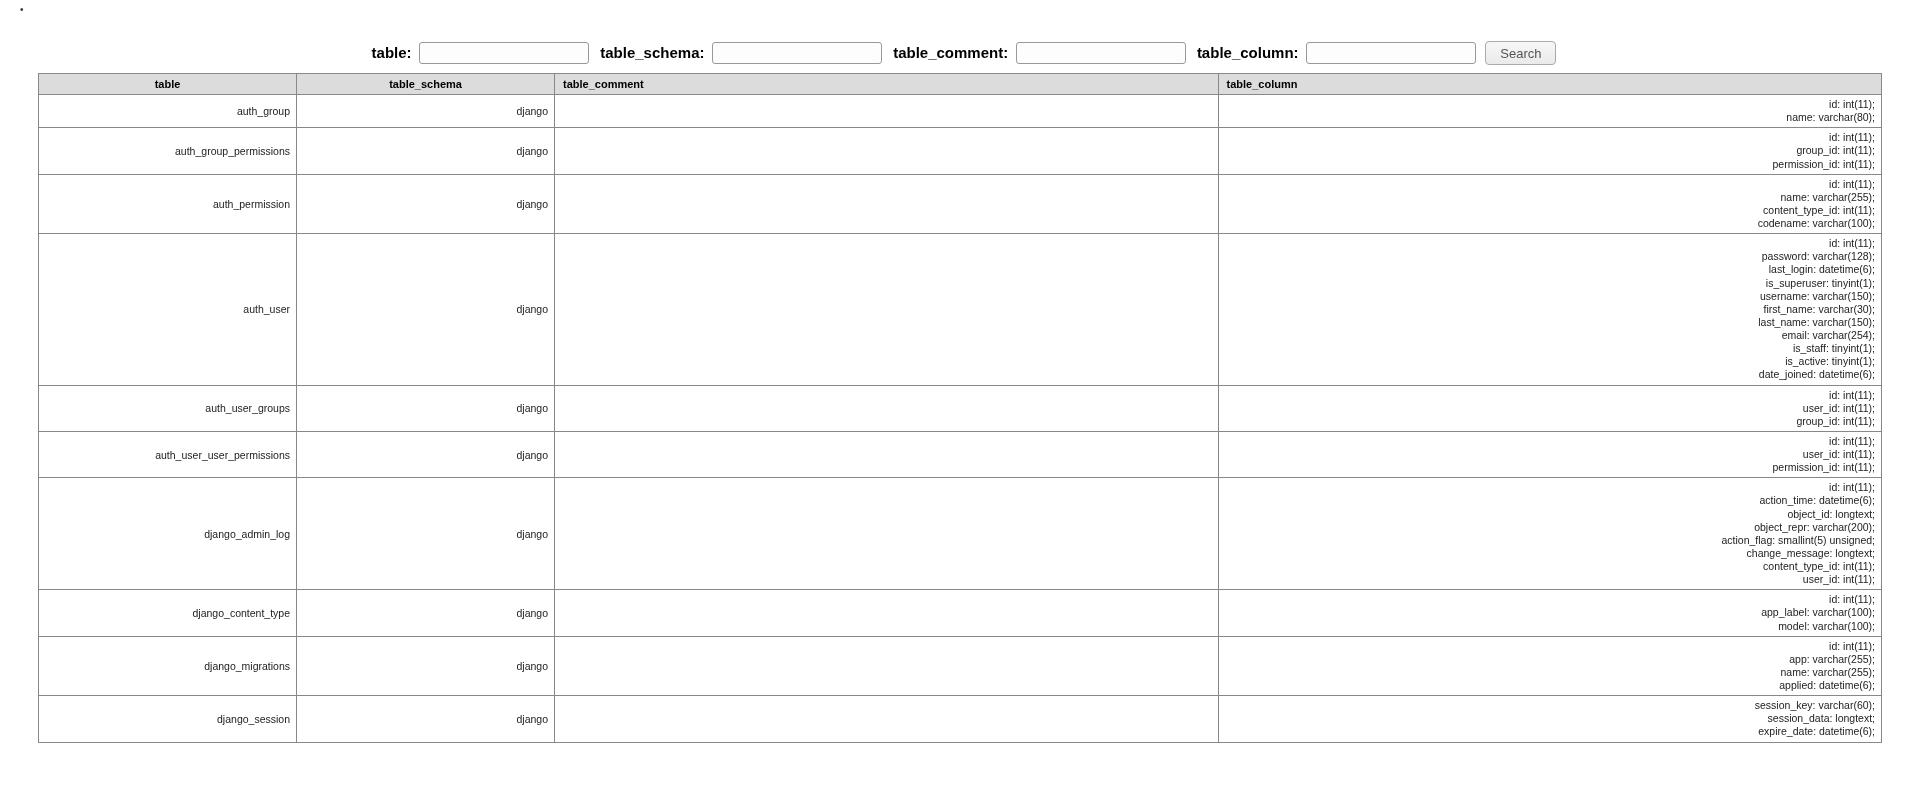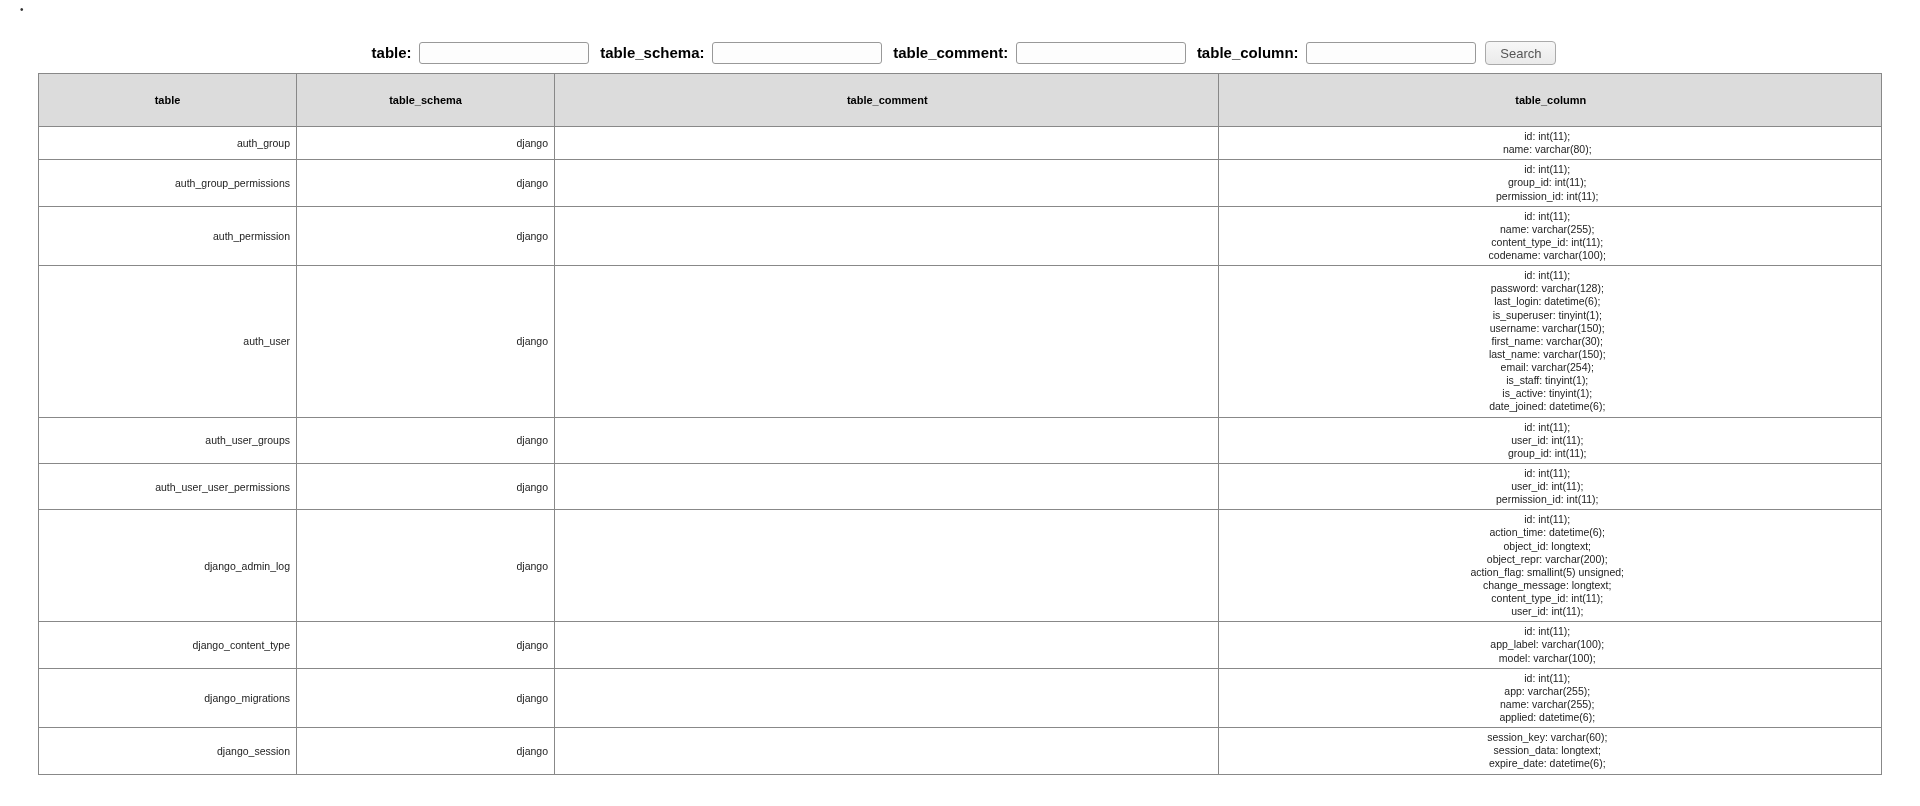--- a/index.html
+++ b/index.html
@@ -62,34 +62,34 @@
 table {
   width: 100%;
   border-collapse: collapse;
   border: 1px solid #888;
 }
 th {
   background: #dcdcdc;
   border: 1px solid #888;
   font-weight: bold;
   font-size: 11px;
-  padding: 20px 6px;
+  padding: 4px 6px;
   text-align: center;
 }
-th.col-comment, th.col-column { text-align: center; padding-left: 8px; }
+th.col-comment, th.col-column { text-align: left; padding-left: 8px; }
 td {
   border: 1px solid #888;
   font-size: 10.5px;
   padding: 3px 6px;
   vertical-align: middle;
   text-align: right;
   color: #222;
 }
 td.col-comment, td.col-column {
-  text-align: center;
+  text-align: right;
   padding-left: 1px;
   white-space: pre-line;
   line-height: 1.25;
 }
 col.c-table { width: 14%; }
 col.c-schema { width: 14%; }
 col.c-comment { width: 36%; }
 col.c-column { width: 36%; }
 
 .pager {

